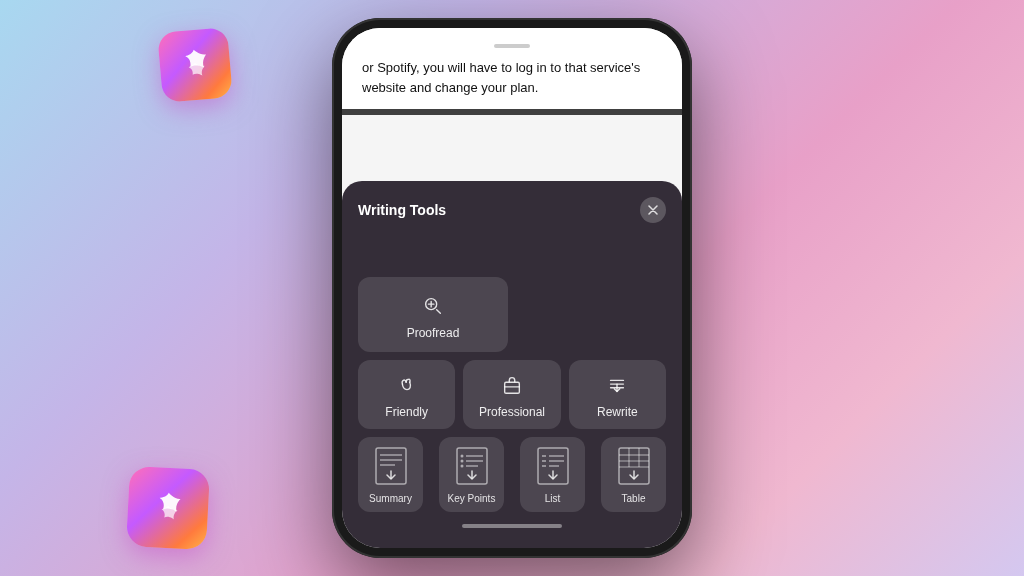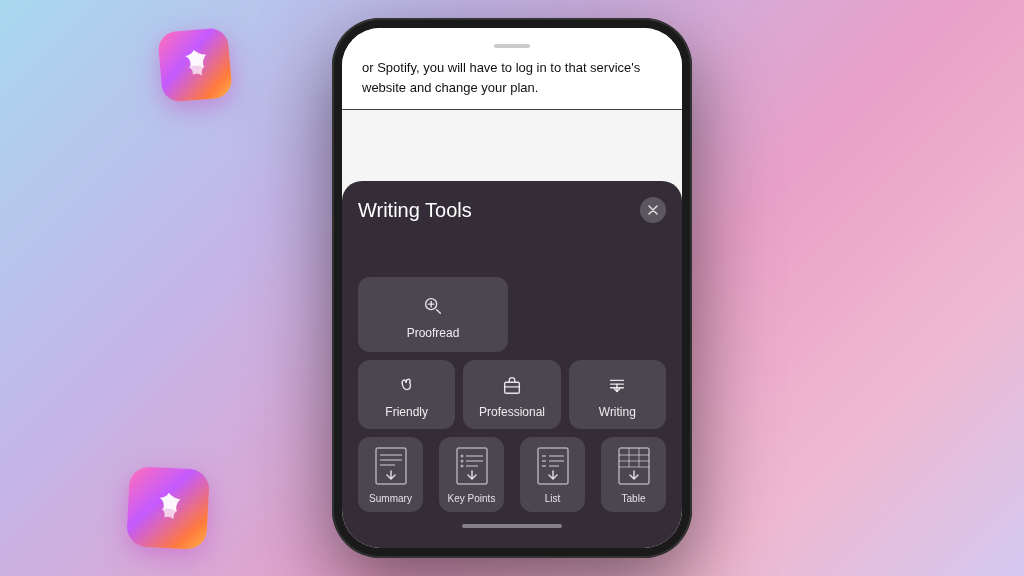--- a/index.html
+++ b/index.html
@@ -38,21 +38,21 @@
       background: #f5f5f5;
     }
 
     
     .text-area {
       background: white;
       padding: 16px 20px 12px;
       font-size: 13px;
       color: #111;
       line-height: 1.5;
-      border-bottom: 1px solid #404040;
+      border-bottom: 6px solid #404040;
       position: relative;
     }
 
     .text-area-handle {
       width: 36px;
       height: 4px;
       background: #ccc;
       border-radius: 2px;
       margin: 0 auto 10px;
     }
@@ -70,22 +70,22 @@
 
     .panel-header {
       display: flex;
       align-items: center;
       justify-content: space-between;
       margin-bottom: 14px;
     }
 
     .panel-title {
       color: white;
-      font-size: 20px;
-      font-weight: 400;
+      font-size: 14px;
+      font-weight: 700;
     }
 
     .close-btn {
       width: 26px;
       height: 26px;
       background: rgba(255,255,255,0.2);
       border-radius: 50%;
       display: flex;
       align-items: center;
       justify-content: center;
@@ -273,21 +273,21 @@
         <div class="tool-btn tool-btn-medium">
           <div class="tool-btn-icon">
             <svg class="icon-svg" viewBox="0 0 24 24">
               <path d="M5 7h14" stroke-linecap="round"></path>
               <path d="M5 11h14" stroke-linecap="round"></path>
               <path d="M5 15h14" stroke-linecap="round"></path>
               <path d="M12 19v-8" stroke-linecap="round"></path>
               <path d="M9 16l3 3 3-3" stroke-linecap="round" stroke-linejoin="round"></path>
             </svg>
           </div>
-          <span class="tool-btn-label">Writing</span>
+          <span class="tool-btn-label">Rewrite</span>
         </div>
 
       </div>
 
       <div class="tools-grid-row3">
 
         <div class="tool-btn tool-btn-small">
           <div style="margin-bottom:4px;">
             <svg width="32" height="38" viewBox="0 0 32 38" fill="none">
               <rect x="1" y="1" width="30" height="36" rx="2" stroke="rgba(255,255,255,0.55)" stroke-width="1.5"></rect>

